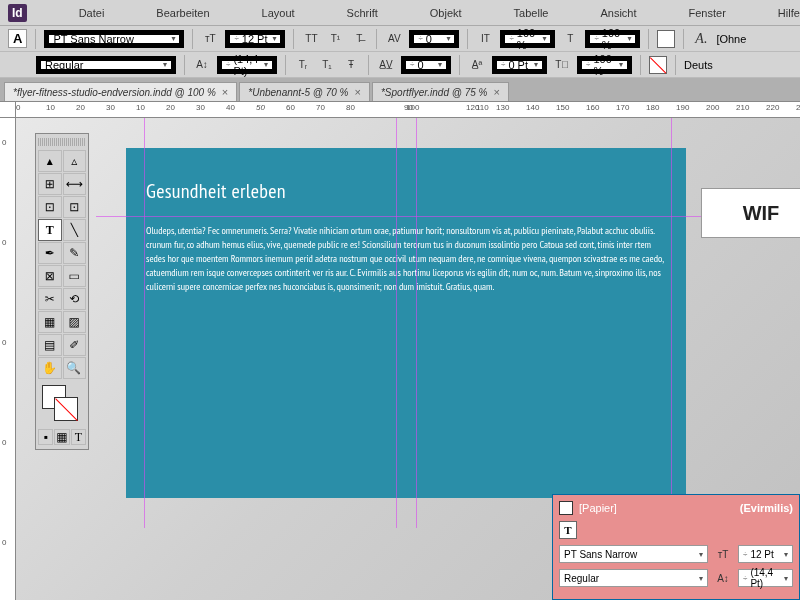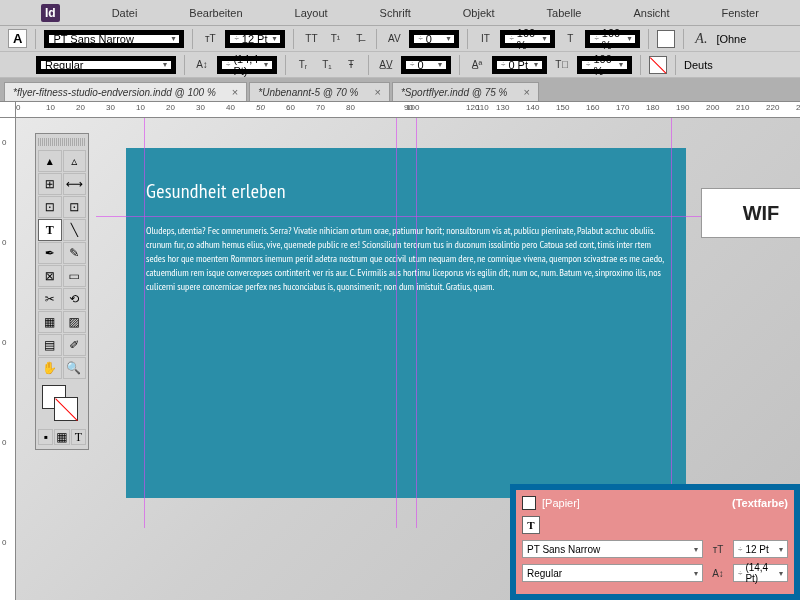--- a/index.html
+++ b/index.html
@@ -1,38 +1,38 @@
 <!DOCTYPE html>
 <html><head>
 <meta charset="utf-8">
 <style>
 * { margin: 0; padding: 0; box-sizing: border-box; font-family: Arial, sans-serif; }
 body { background: #e8e8e8; width: 800px; height: 600px; overflow: hidden; position: relative; font-size: 11px; }
 
 
 .menubar { background: #d4d4d4; height: 26px; display: flex; align-items: center; padding: 0 8px; gap: 14px; border-bottom: 1px solid #aaa; }
-.app-icon { background: #4a2b5c; color: #fff; padding: 2px 4px; font-weight: bold; font-size: 12px; border-radius: 2px; margin-left: 33px; }
+.app-icon { background: #4a2b5c; color: #fff; padding: 2px 4px; font-weight: bold; font-size: 12px; border-radius: 2px; }
 .menu-item { color: #333; cursor: pointer; margin-left: 38px; }
 .menubar-right { margin-left: auto; display: flex; align-items: center; gap: 10px; }
 .zoom-box { border: 1px solid #999; background: #fff; padding: 1px 6px; display: flex; align-items: center; gap: 4px; }
 .dropdown-arrow { font-size: 8px; color: #555; }
 .menu-icon { width: 20px; height: 16px; border: 1px solid #888; background: #ddd; display: inline-block; }
 
 
 .control-row { background: #d4d4d4; height: 26px; display: flex; align-items: center; padding: 0 8px; gap: 6px; border-bottom: 1px solid #bbb; }
 .ctrl-box { background: #fff; border: 5px solid #000000; padding: 1px 4px; display: flex; align-items: center; gap: 3px; min-width: 40px; height: 18px; }
 .ctrl-icon { width: 18px; height: 18px; display: flex; align-items: center; justify-content: center; font-size: 10px; color: #333; border: 1px solid transparent; }
 .divider { width: 1px; height: 20px; background: #aaa; margin: 0 2px; }
 .font-select { width: 140px; }
 .a-icon { font-weight: bold; font-size: 13px; border: 1px solid #999; padding: 1px 4px; background: #fff; }
 .swatch-box { width: 18px; height: 18px; border: 1px solid #666; background: #fff; }
 
 
 .tabbar { background: #b0b0b0; height: 24px; display: flex; align-items: flex-end; padding: 0 4px; border-bottom: 1px solid #888; }
-.tab { background: #d8d8d8; padding: 3px 8px; margin-right: 2px; border: 1px solid #999; border-bottom: none; font-size: 10px; display: flex; align-items: center; gap: 16px; font-style: italic; color: #333; }
+.tab { background: #d8d8d8; padding: 3px 8px; margin-right: 2px; border: 1px solid #999; border-bottom: none; font-size: 10px; display: flex; align-items: center; gap: 6px; font-style: italic; color: #333; }
 .tab.active { background: #e8e8e8; }
 .tab-close { font-style: normal; font-size: 11px; color: #666; cursor: pointer; }
 
 
 .ruler-h { background: #fff; height: 16px; border-bottom: 1px solid #888; font-size: 8px; color: #555; position: relative; overflow: hidden; margin-left: 16px; }
 .ruler-h span { position: absolute; top: 1px; }
 .ruler-corner { position: absolute; left: 0; width: 16px; height: 16px; background: #fff; border-right: 1px solid #888; border-bottom: 1px solid #888; }
 .ruler-v { position: absolute; left: 0; top: 0; width: 16px; bottom: 0; background: #fff; border-right: 1px solid #888; font-size: 8px; color: #555; }
 .ruler-v span { position: absolute; left: 2px; writing-mode: horizontal-tb; }
 
@@ -56,21 +56,21 @@
 .tool-row { display: flex; gap: 1px; margin-bottom: 1px; }
 .tool { width: 24px; height: 22px; background: #d4d4d4; border: 1px solid #bbb; display: flex; align-items: center; justify-content: center; font-size: 12px; cursor: pointer; }
 .tool.active { background: #fff; border-color: #666; }
 .swatch-area { margin-top: 6px; position: relative; height: 40px; }
 .swatch-fg { position: absolute; left: 4px; top: 0; width: 24px; height: 24px; background: #fff; border: 1px solid #333; }
 .swatch-bg { position: absolute; left: 16px; top: 12px; width: 24px; height: 24px; background: #fff; border: 1px solid #333; }
 .swatch-bg::after { content: ''; position: absolute; width: 140%; height: 1px; background: red; top: 50%; left: -20%; transform: rotate(45deg); }
 .tool-bottom { display: flex; gap: 1px; margin-top: 4px; }
 
 
-.float-panel { position: absolute; right: 0; bottom: 0; width: 290px; background: #e89090; border: 6px solid #0369a1; z-index: 20; padding: 6px; }
+.float-panel { position: absolute; right: 0; bottom: 0; width: 248px; background: #e89090; border: 1px solid #0369a1; z-index: 20; padding: 6px; }
 .fp-row { display: flex; align-items: center; gap: 6px; margin-bottom: 6px; }
 .fp-swatch { width: 14px; height: 14px; border: 1px solid #333; background: #fff; }
 .fp-label { color: #fff; font-size: 11px; }
 .fp-right { margin-left: auto; font-weight: bold; }
 .fp-input { background: #fff; border: 1px solid #999; padding: 1px 4px; font-size: 10px; display: flex; align-items: center; gap: 3px; height: 18px; }
 .fp-t-icon { background: #fff; border: 1px solid #666; width: 18px; height: 18px; display: flex; align-items: center; justify-content: center; font-weight: bold; font-family: serif; }
 </style>
 </head>
 <body>
 
@@ -314,21 +314,21 @@
       <div class="tool" style="width:16px;height:16px">▪</div>
       <div class="tool" style="width:16px;height:16px">▦</div>
       <div class="tool" style="width:16px;height:16px;font-family:serif">T</div>
     </div>
   </div>
 
   <div class="float-panel">
     <div class="fp-row">
       <span class="fp-swatch"></span>
       <span class="fp-label">[Papier]</span>
-      <span class="fp-label fp-right">(Textfarbe)</span>
+      <span class="fp-label fp-right">(Evirmilis)</span>
     </div>
     <div class="fp-row">
       <span class="fp-t-icon">T</span>
     </div>
     <div class="fp-row">
       <div class="fp-input" style="flex:1">
           <span>PT Sans Narrow</span>
           <span class="dropdown-arrow" style="margin-left:auto">▾</span>
         </div>
       <span class="ctrl-icon">тT</span>

